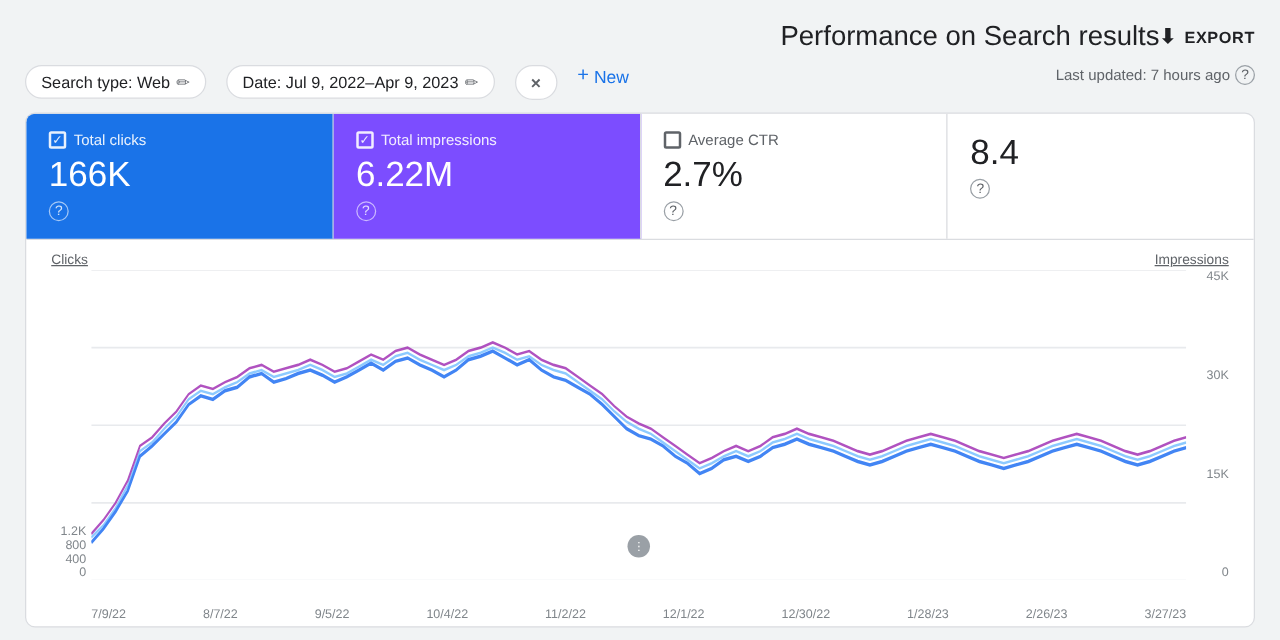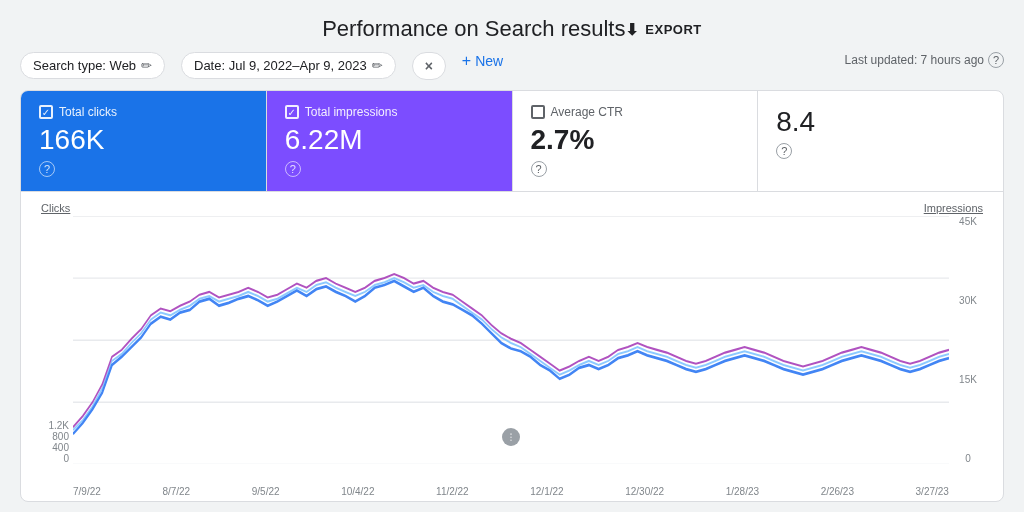--- a/index.html
+++ b/index.html
@@ -16,21 +16,21 @@
       background: #f1f3f4;
       padding: 16px 20px 10px 20px;
       height: 512px;
       display: flex;
       flex-direction: column;
       gap: 10px;
     }
     .header {
       display: flex;
       align-items: center;
-      justify-content: center;
+      justify-content: flex-end;
     }
     .page-title {
       font-size: 22px;
       font-weight: 400;
       color: #202124;
     }
     .export-btn {
       display: flex;
       align-items: center;
       gap: 6px;
@@ -222,21 +222,21 @@
     .y-axis-right {
       position: absolute;
       right: 0;
       top: 0;
       bottom: 20px;
       display: flex;
       flex-direction: column;
       justify-content: space-between;
       font-size: 10px;
       color: #80868b;
-      text-align: center;
+      text-align: right;
       width: 30px;
     }
     .chart-inner {
       position: absolute;
       left: 32px;
       right: 34px;
       top: 0;
       bottom: 20px;
     }
     .axis-label {
@@ -314,21 +314,21 @@
         <div class="metric-value">6.22M</div>
         <div class="metric-footer">
           <span class="help-icon" style="border-color:rgba(255,255,255,0.6);color:rgba(255,255,255,0.8);">?</span>
         </div>
       </div>
       <div class="metric-card">
         <div class="metric-header">
           <span class="checkbox-icon"></span>
           <span>Average CTR</span>
         </div>
-        <div class="metric-value" style="color:#202124;font-weight:bold;">2.7%</div>
+        <div class="metric-value" style="color:#202124;">2.7%</div>
         <div class="metric-footer">
           <span class="help-icon">?</span>
         </div>
       </div>
       <div class="metric-card">
         <div class="metric-value" style="color:#202124;">8.4</div>
         <div class="metric-footer">
           <span class="help-icon">?</span>
         </div>
       </div>

